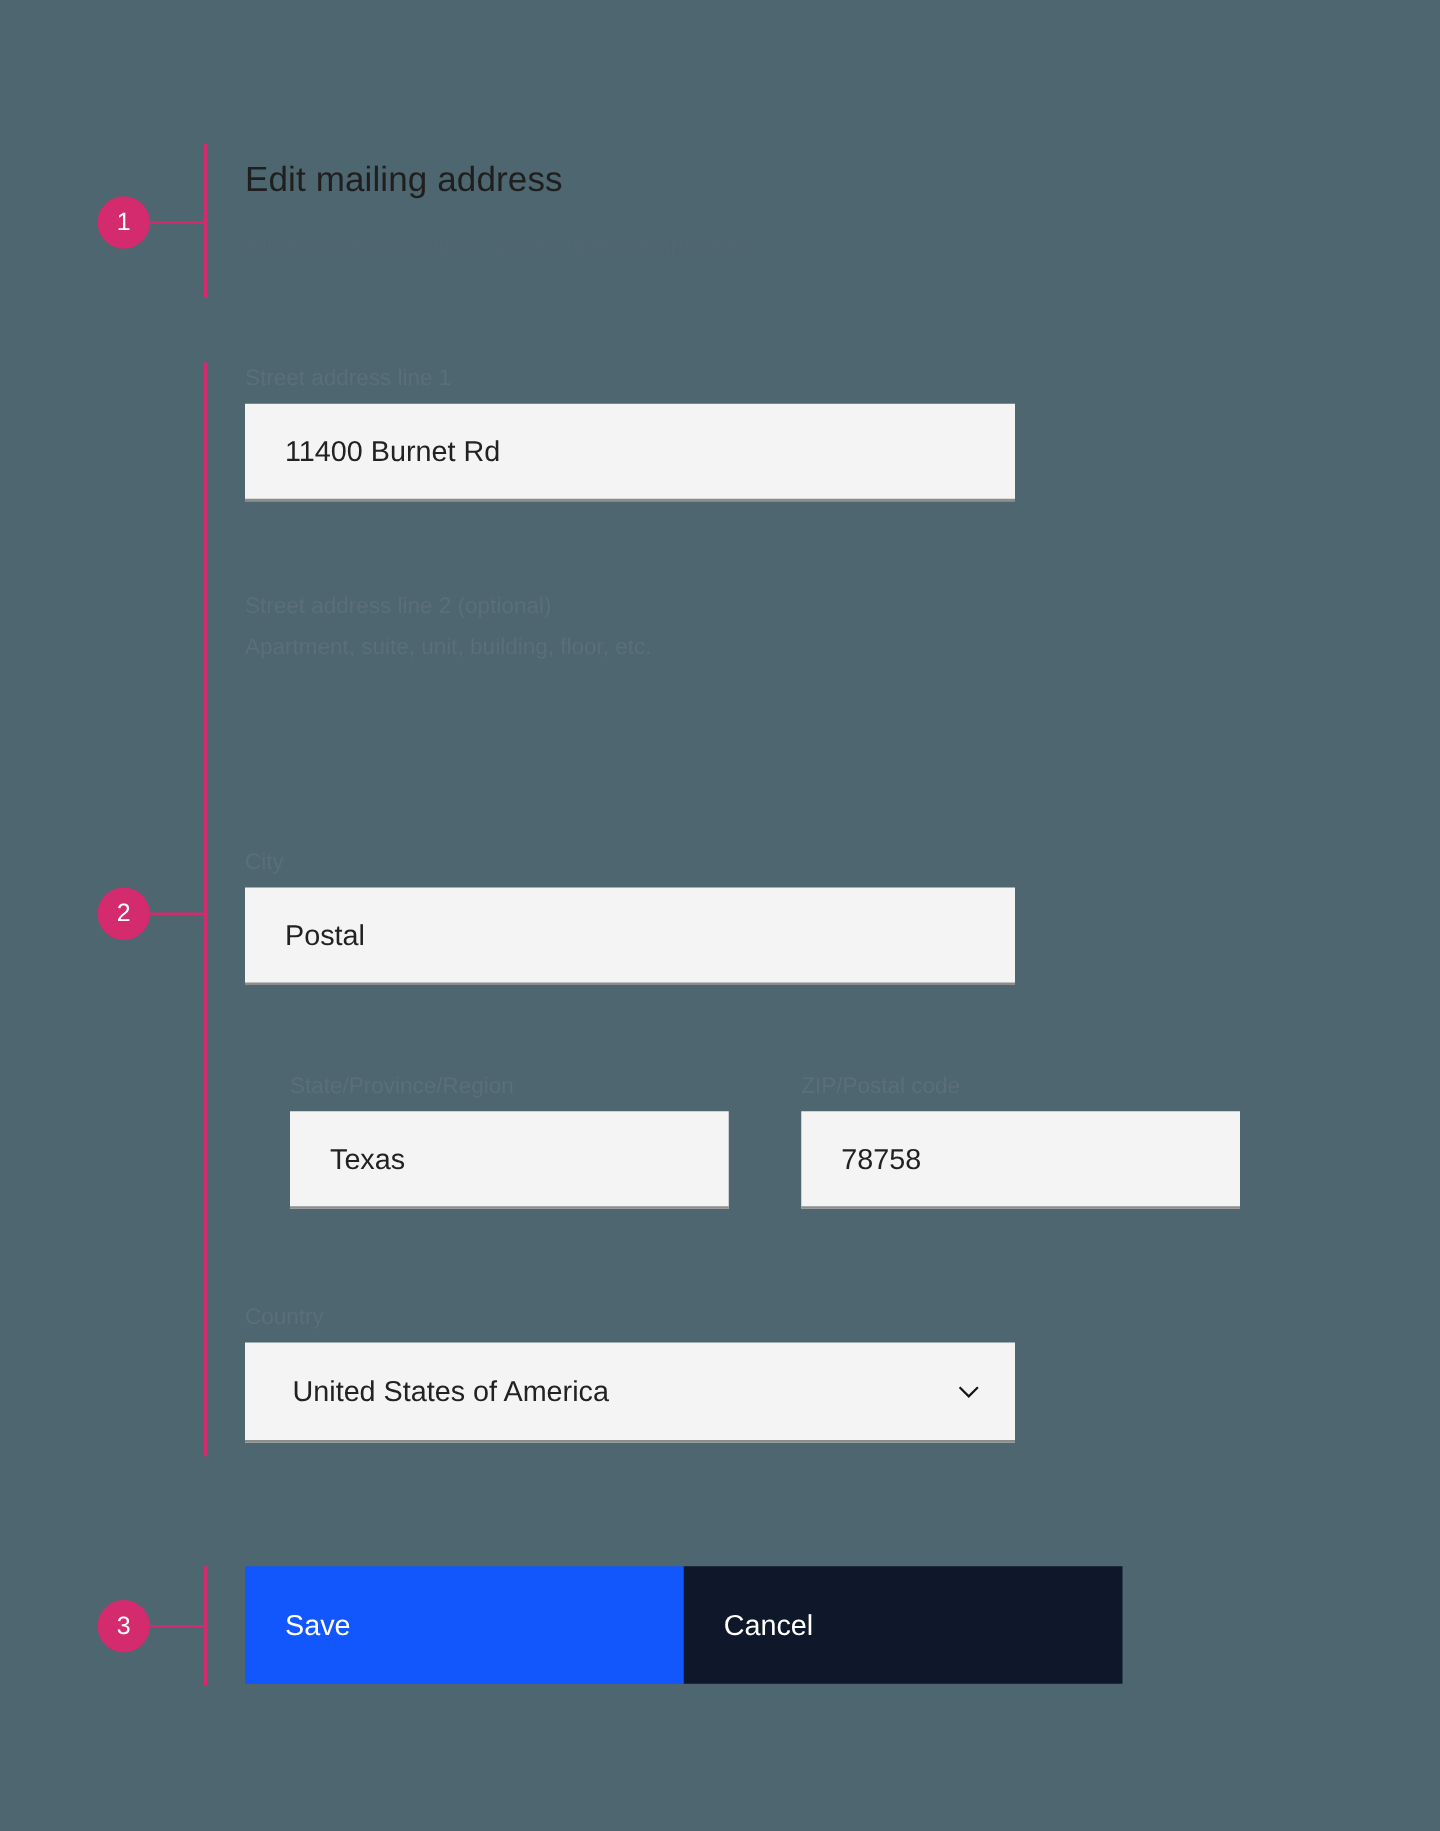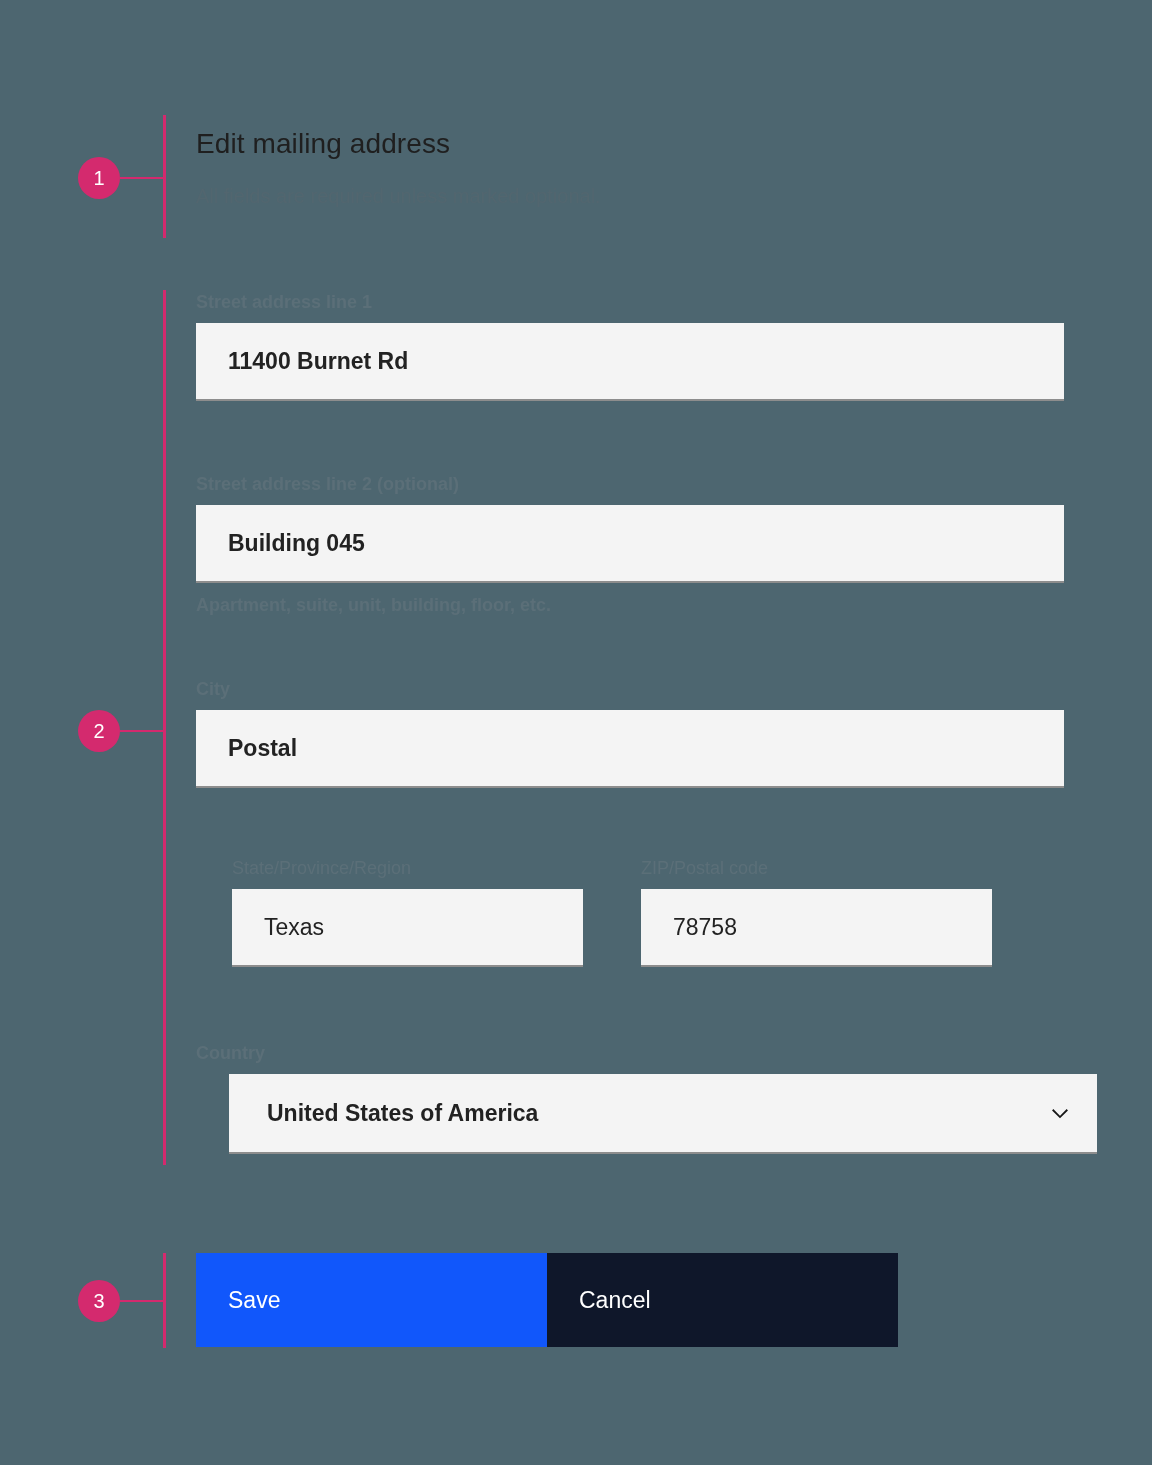--- a/index.html
+++ b/index.html
@@ -100,30 +100,29 @@
     height: 80px;
     background: #f4f4f4;
     border: none;
     border-bottom: 2px solid #8d8d8d;
     font-size: 23px;
     color: #222222;
     padding: 0 24px 0 38px;
     display: flex;
     align-items: center;
     justify-content: space-between;
-    margin-left: 33px;
   }
   .chevron-down-icon {
     width: 26px;
     height: 26px;
     display: block;
     flex: 0 0 auto;
   }
 
-  .field-group { position: absolute; left: 0; width: 868px; font-weight: bold; }
+  .field-group { position: absolute; left: 0; width: 616px; }
 
   .field-row { position: absolute; left: 0; top: 858px; width: 760px; display: flex; gap: 58px; padding-left: 36px; }
   .field-col { width: 351px; }
   .field-col .text-input { width: 351px; }
 
   
   .button-row {
     position: absolute;
     left: 0;
     top: 1253px;
@@ -171,21 +170,20 @@
   <h1 class="form-title">Edit mailing address</h1>
   <p class="form-subtitle">All fields are required unless marked optional.</p>
 
   <div class="field-group" style="top:292px;">
     <label class="field-label">Street address line 1</label>
     <div class="text-input">11400 Burnet Rd</div>
   </div>
 
   <div class="field-group" style="top:474px;">
     <label class="field-label">Street address line 2 (optional)</label>
-    <div class="text-input">Building 045</div>
     <span class="helper-text">Apartment, suite, unit, building, floor, etc.</span>
   </div>
 
   <div class="field-group" style="top:679px;">
     <label class="field-label">City</label>
     <div class="text-input">Postal</div>
   </div>
 
   <div class="field-row">
     <div class="field-col">

